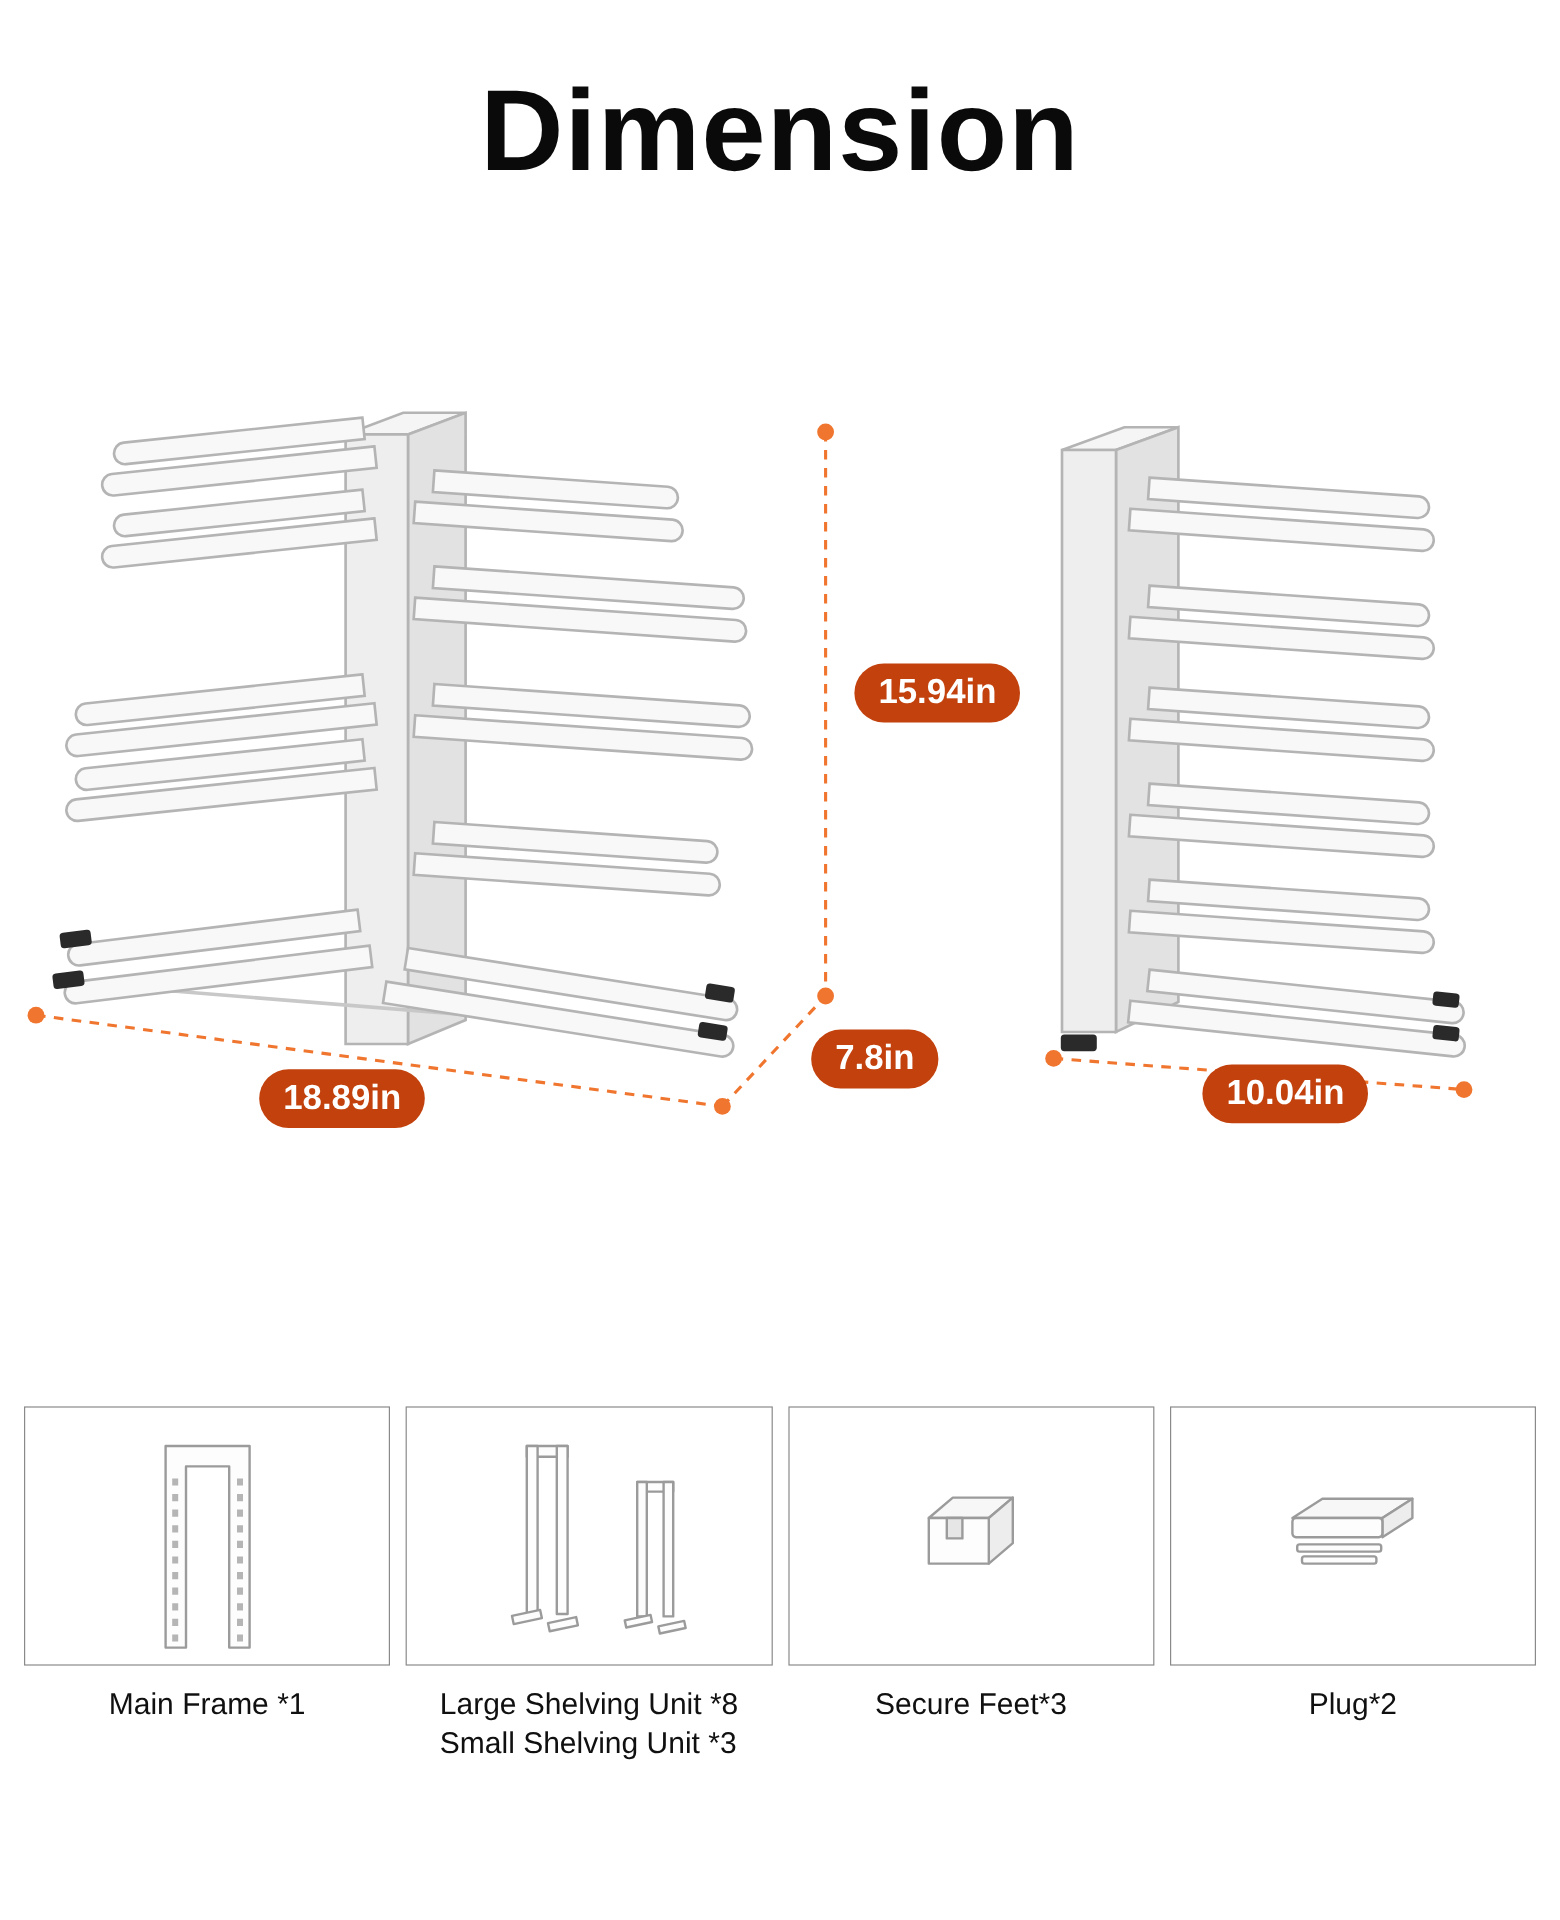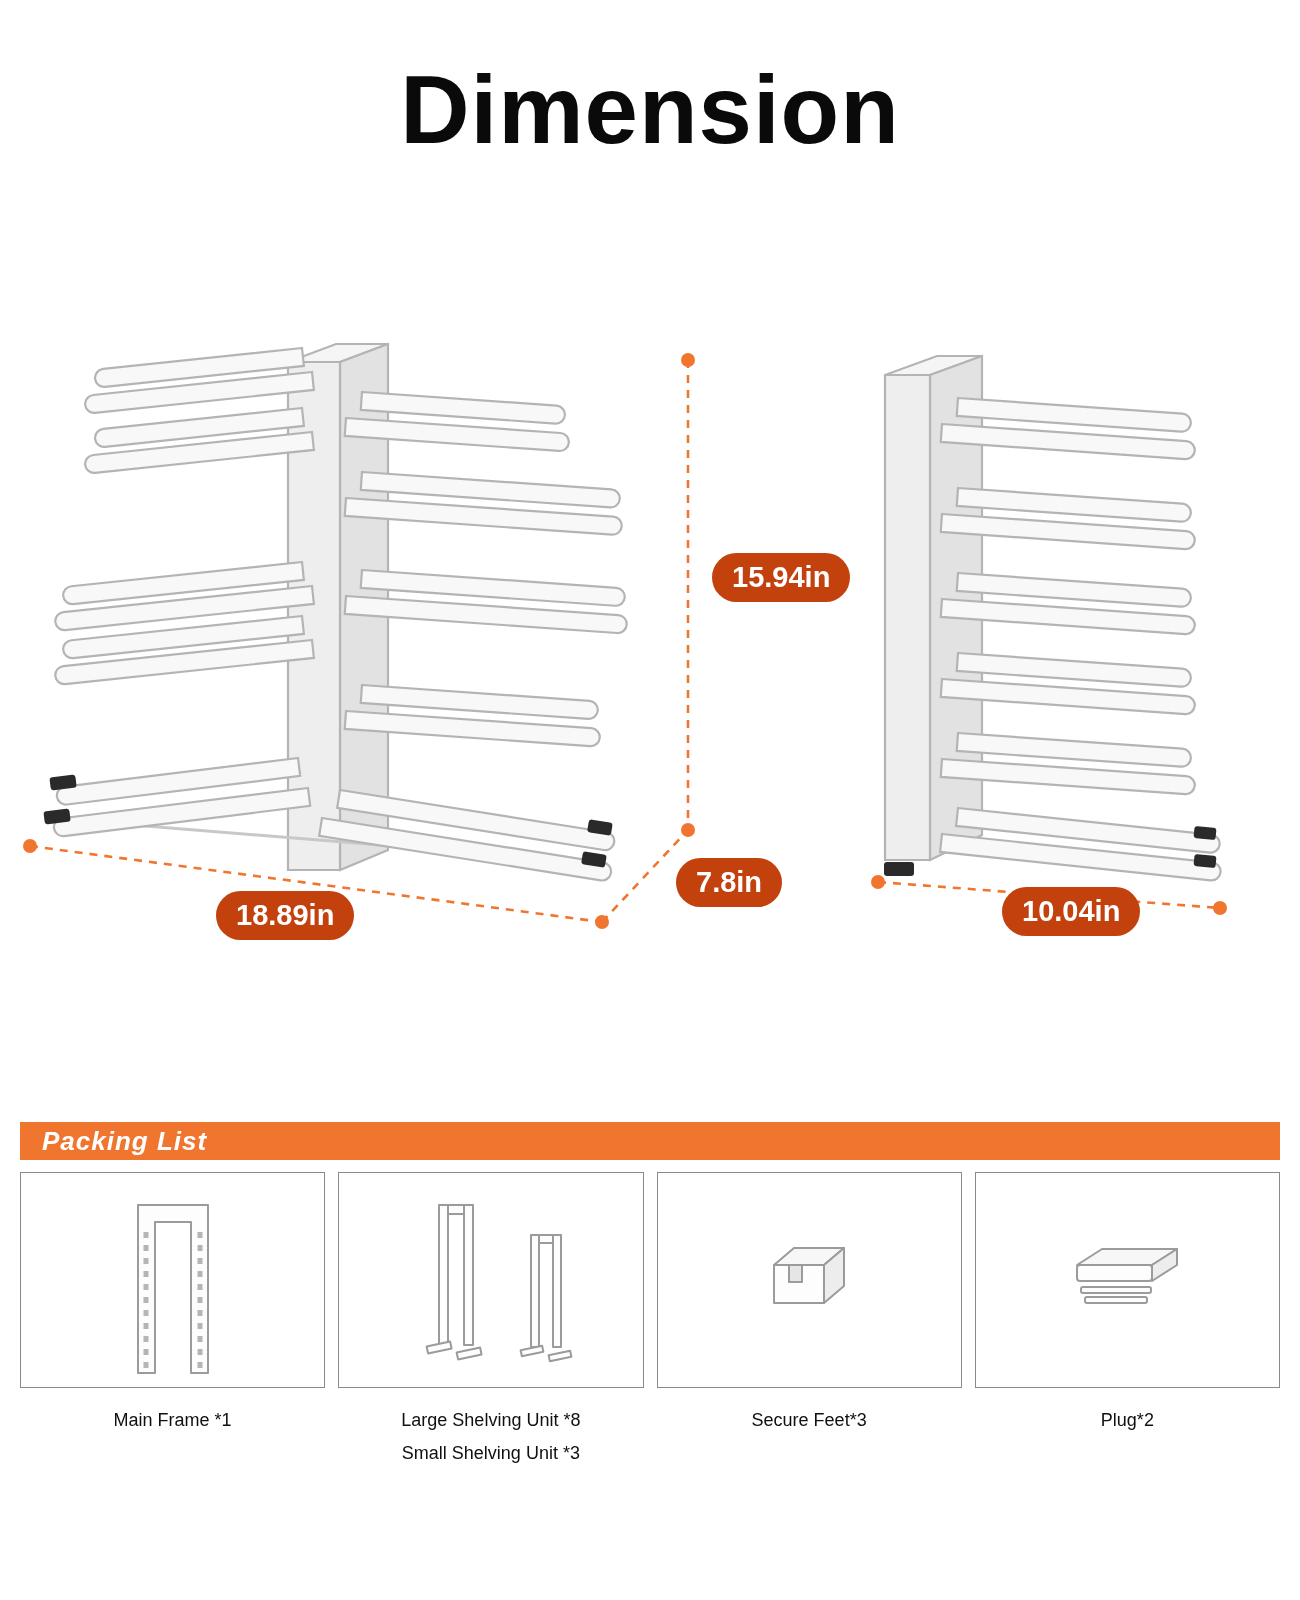--- a/index.html
+++ b/index.html
@@ -18,21 +18,21 @@
   .pill-width1{left:216px;top:891px;}
   .pill-width2{left:1002px;top:887px;}
   .packing-header{position:absolute;left:20px;top:1122px;width:1260px;height:38px;
         background:#F0762F;display:flex;align-items:center;}
   .packing-header span{color:#fff;font-weight:bold;font-style:italic;font-size:26px;
         padding-left:22px;letter-spacing:1px;}
   .packing-grid{position:absolute;left:20px;top:1172px;width:1260px;display:flex;gap:13px;}
   .cell{flex:1;display:flex;flex-direction:column;align-items:center;}
   .box{width:100%;height:216px;border:1.5px solid #8a8a8a;background:#fff;box-sizing:border-box;
        display:flex;align-items:center;justify-content:center;}
-  .caption{margin-top:16px;text-align:center;font-size:18px;line-height:33px;color:#101010;}
+  .caption{margin-top:16px;text-align:left;font-size:25px;line-height:33px;color:#101010;}
   .wire{fill:#f8f8f8;stroke:#b4b4b4;stroke-width:2.2;}
   .foot{fill:#2a2a2a;stroke:none;}
   .dash{stroke:#F0762F;stroke-width:2.6;stroke-dasharray:8 7;fill:none;}
   .dot{fill:#F0762F;}
   .pk{fill:#fdfdfd;stroke:#9b9b9b;stroke-width:2;stroke-linejoin:round;}
 </style>
 </head>
 <body>
 
 <div class="page">
@@ -116,23 +116,20 @@
     <circle class="dot" cx="602" cy="922" r="7"></circle>
     <circle class="dot" cx="878" cy="882" r="7"></circle>
     <circle class="dot" cx="1220" cy="908" r="7"></circle>
   </svg>
 
   <div class="pill pill-height">15.94in</div>
   <div class="pill pill-depth">7.8in</div>
   <div class="pill pill-width1">18.89in</div>
   <div class="pill pill-width2">10.04in</div>
 
-  <div class="packing-header">
-    <span>Packing List</span>
-  </div>
 
   <div class="packing-grid">
 
     <div class="cell">
       <div class="box">
         <svg width="180" height="200" viewBox="0 0 180 200">
           <path class="pk" d="M55,193 V25 H125 V193 H108 V42 H72 V193 Z"></path>
           <line x1="63" y1="52" x2="63" y2="188" stroke="#b5b5b5" stroke-width="5" stroke-dasharray="6 7"></line>
           <line x1="117" y1="52" x2="117" y2="188" stroke="#b5b5b5" stroke-width="5" stroke-dasharray="6 7"></line>
         </svg>

